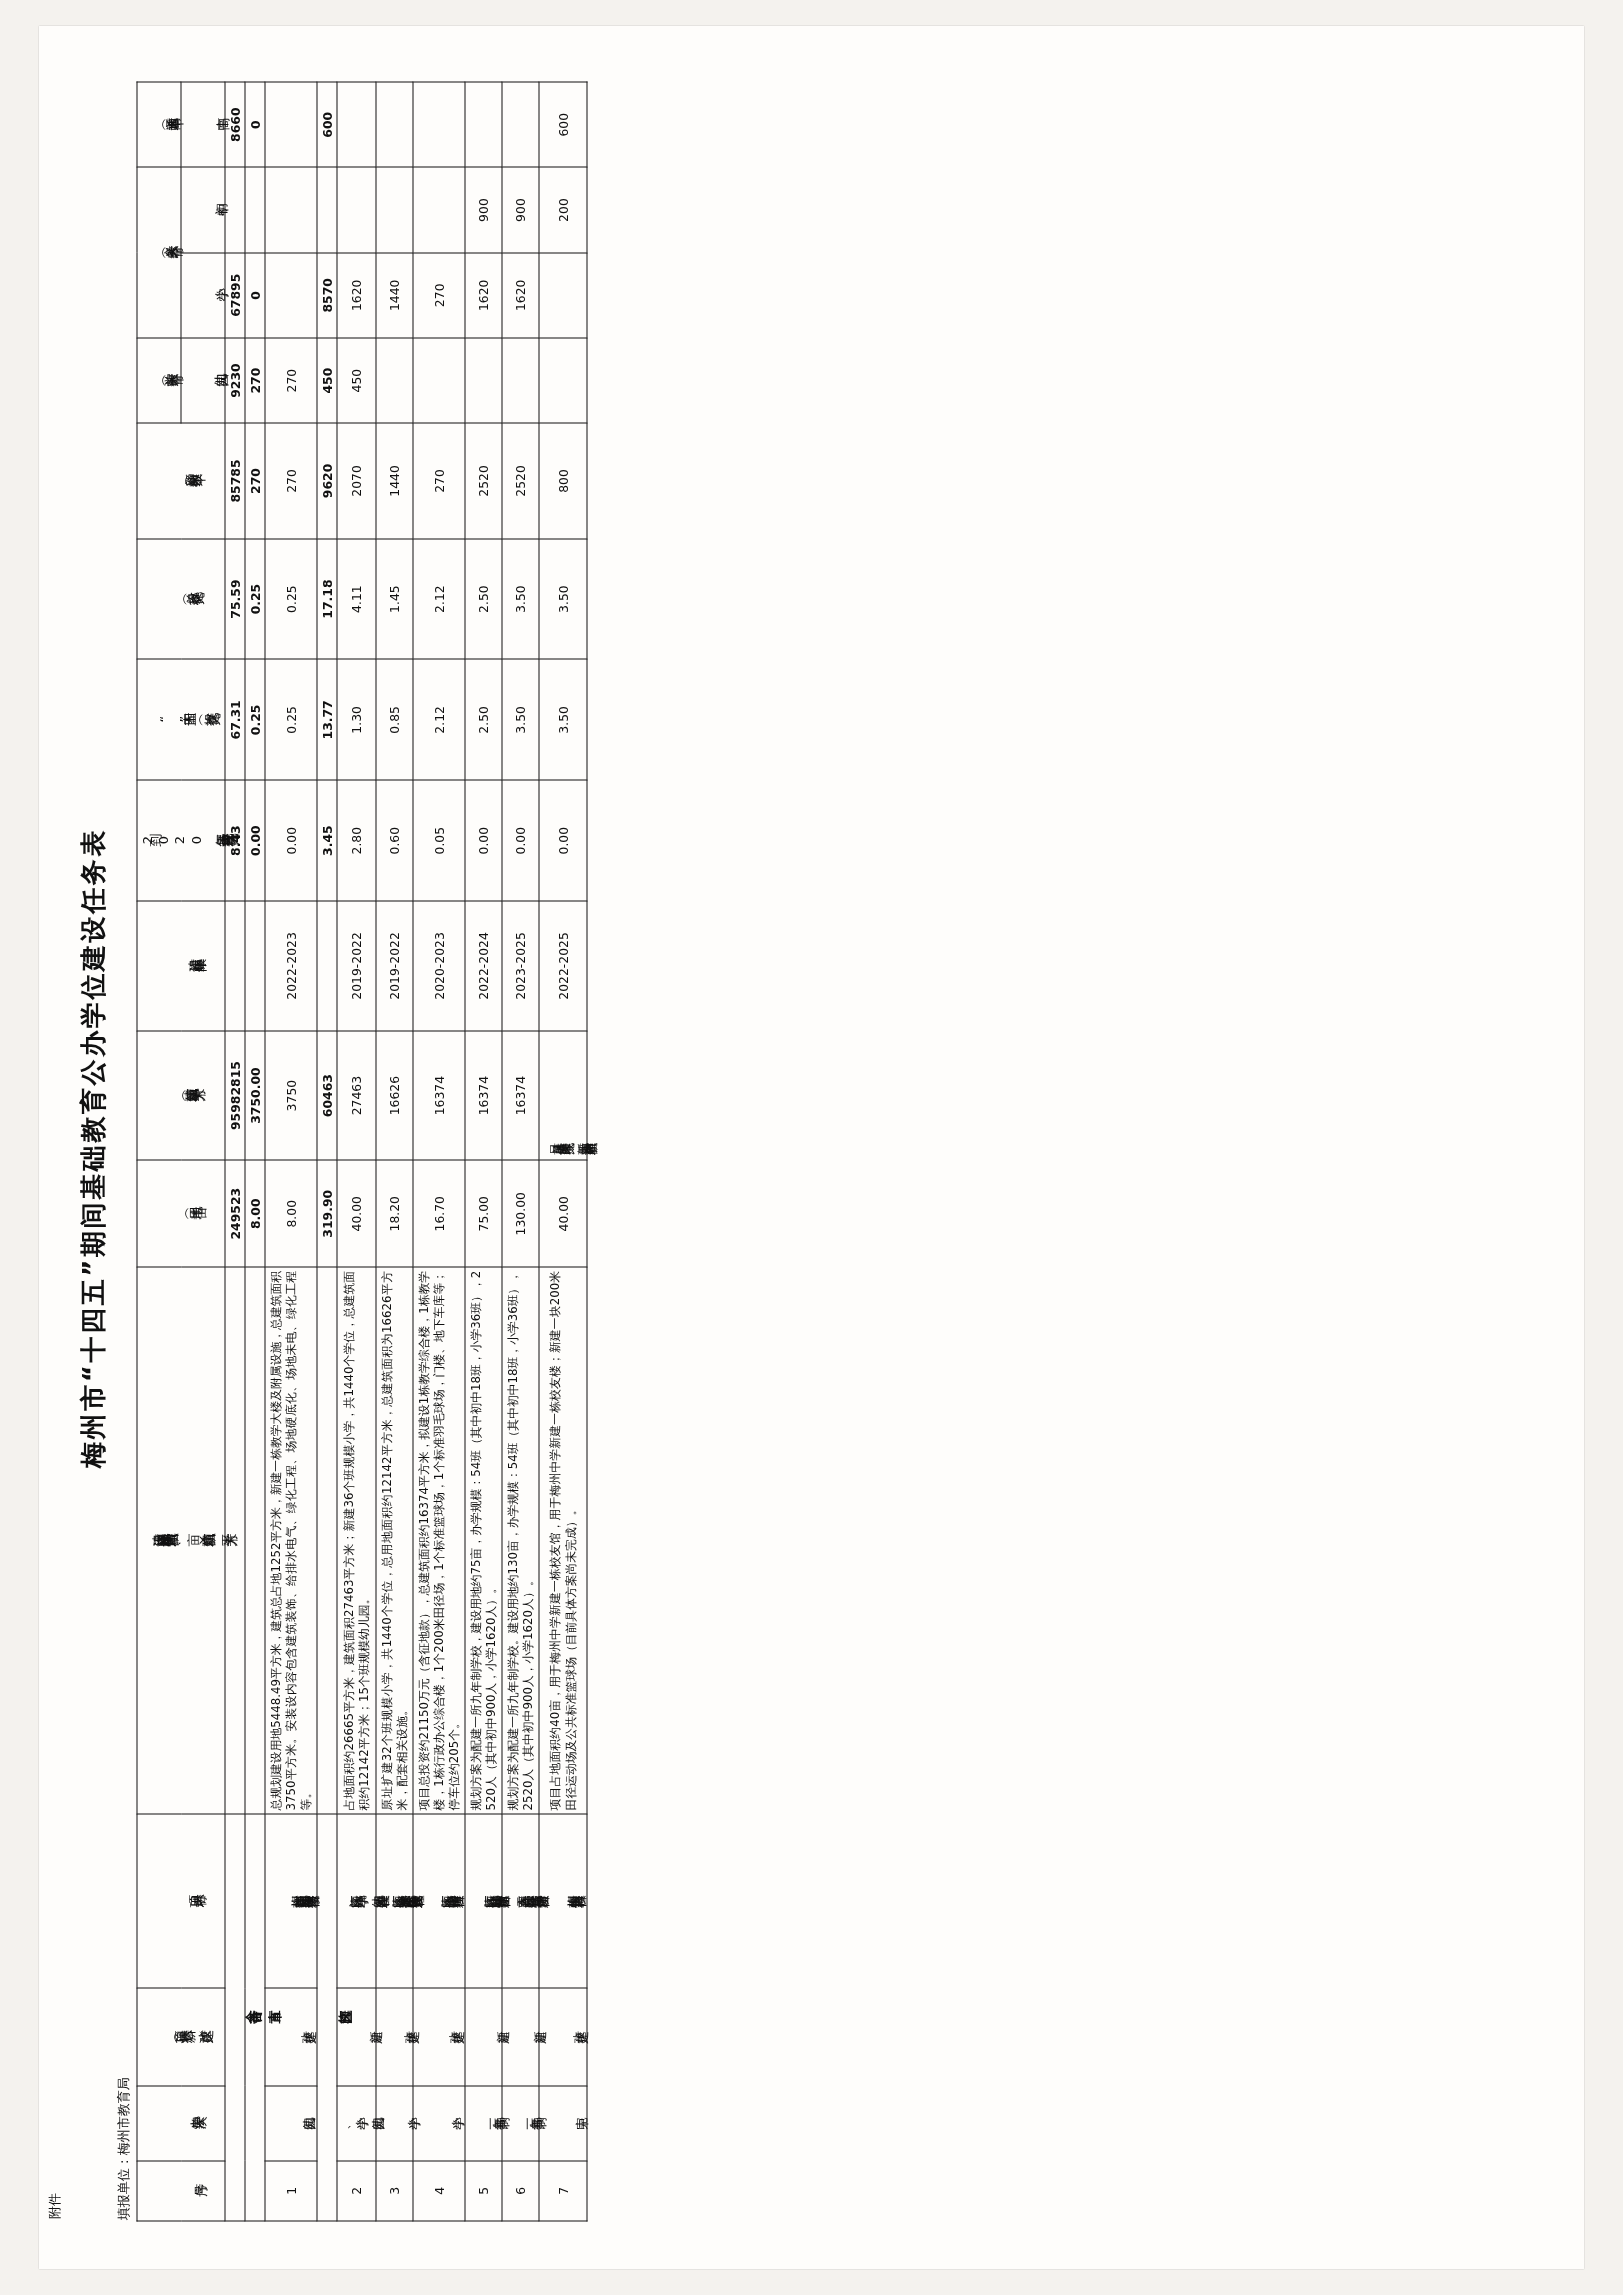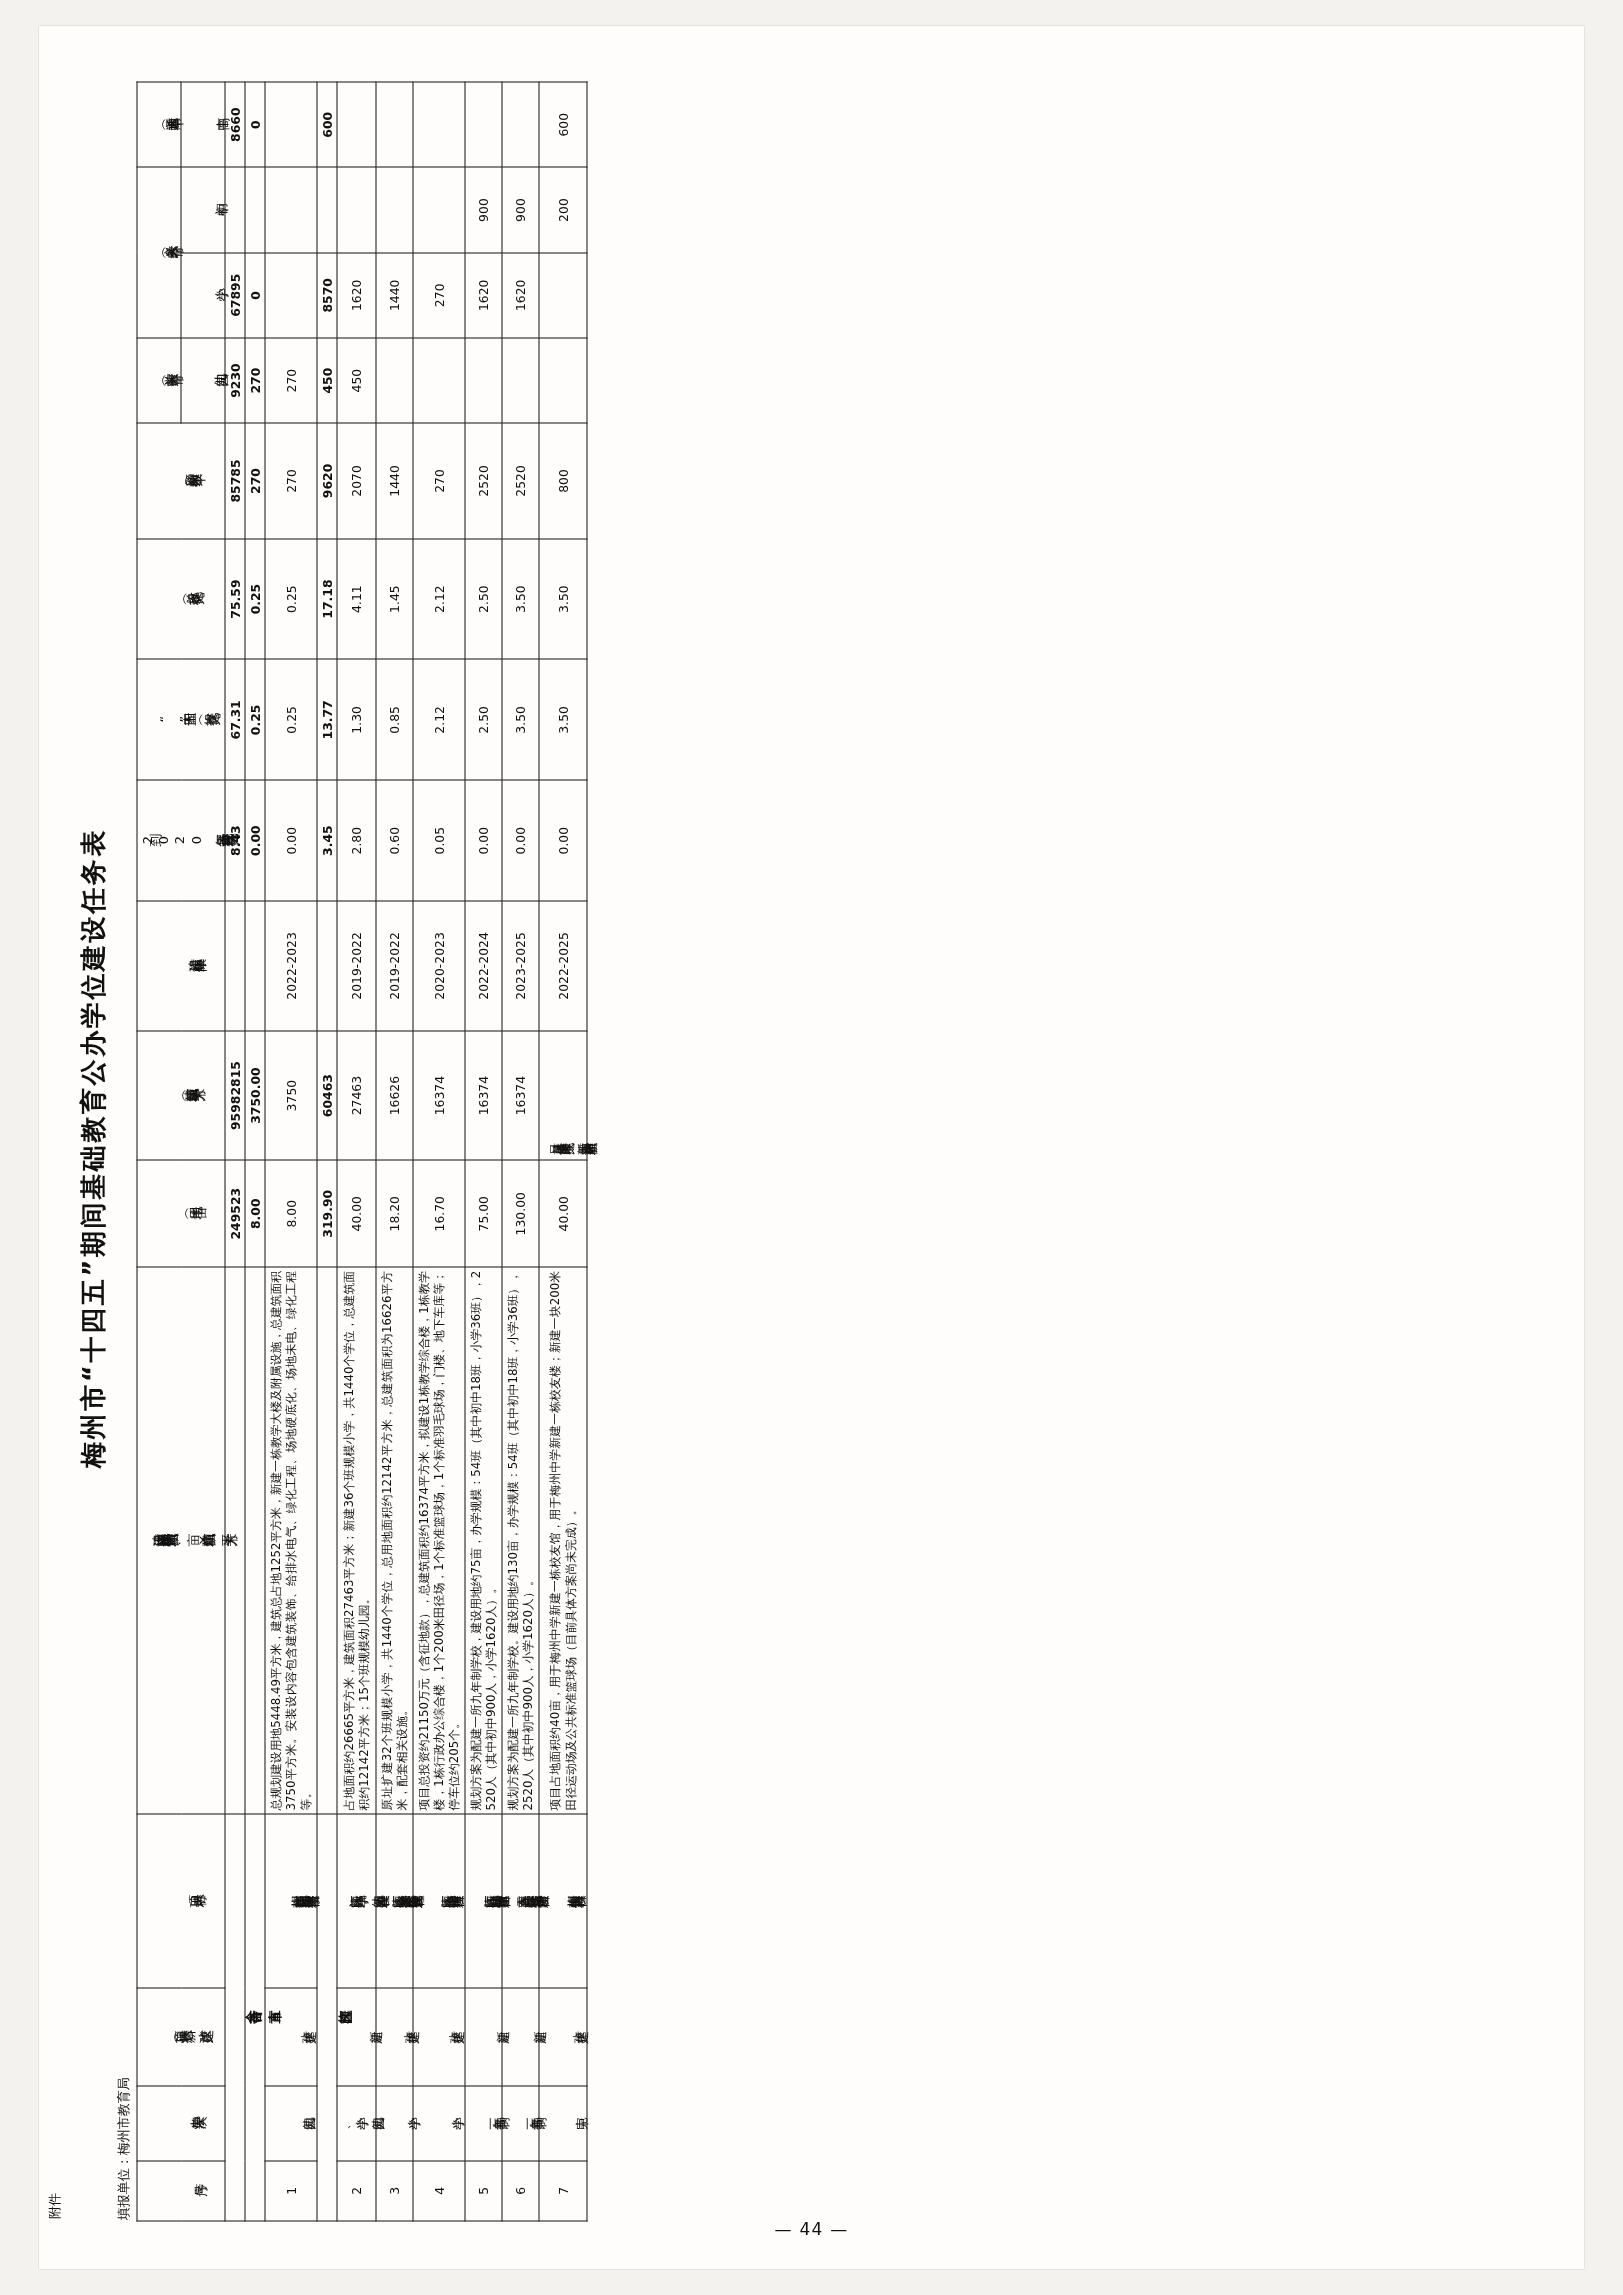--- a/index.html
+++ b/index.html
@@ -334,15 +334,14 @@
               <td class="num"></td>
               <td class="num"></td>
               <td class="num">200</td>
               <td class="num">600</td>
             </tr>
           </tbody>
       </table>
 
     </div>
   </div>
-  <div class="page-num">— 44 —</div>
 </div>
 
 
 </body></html>

